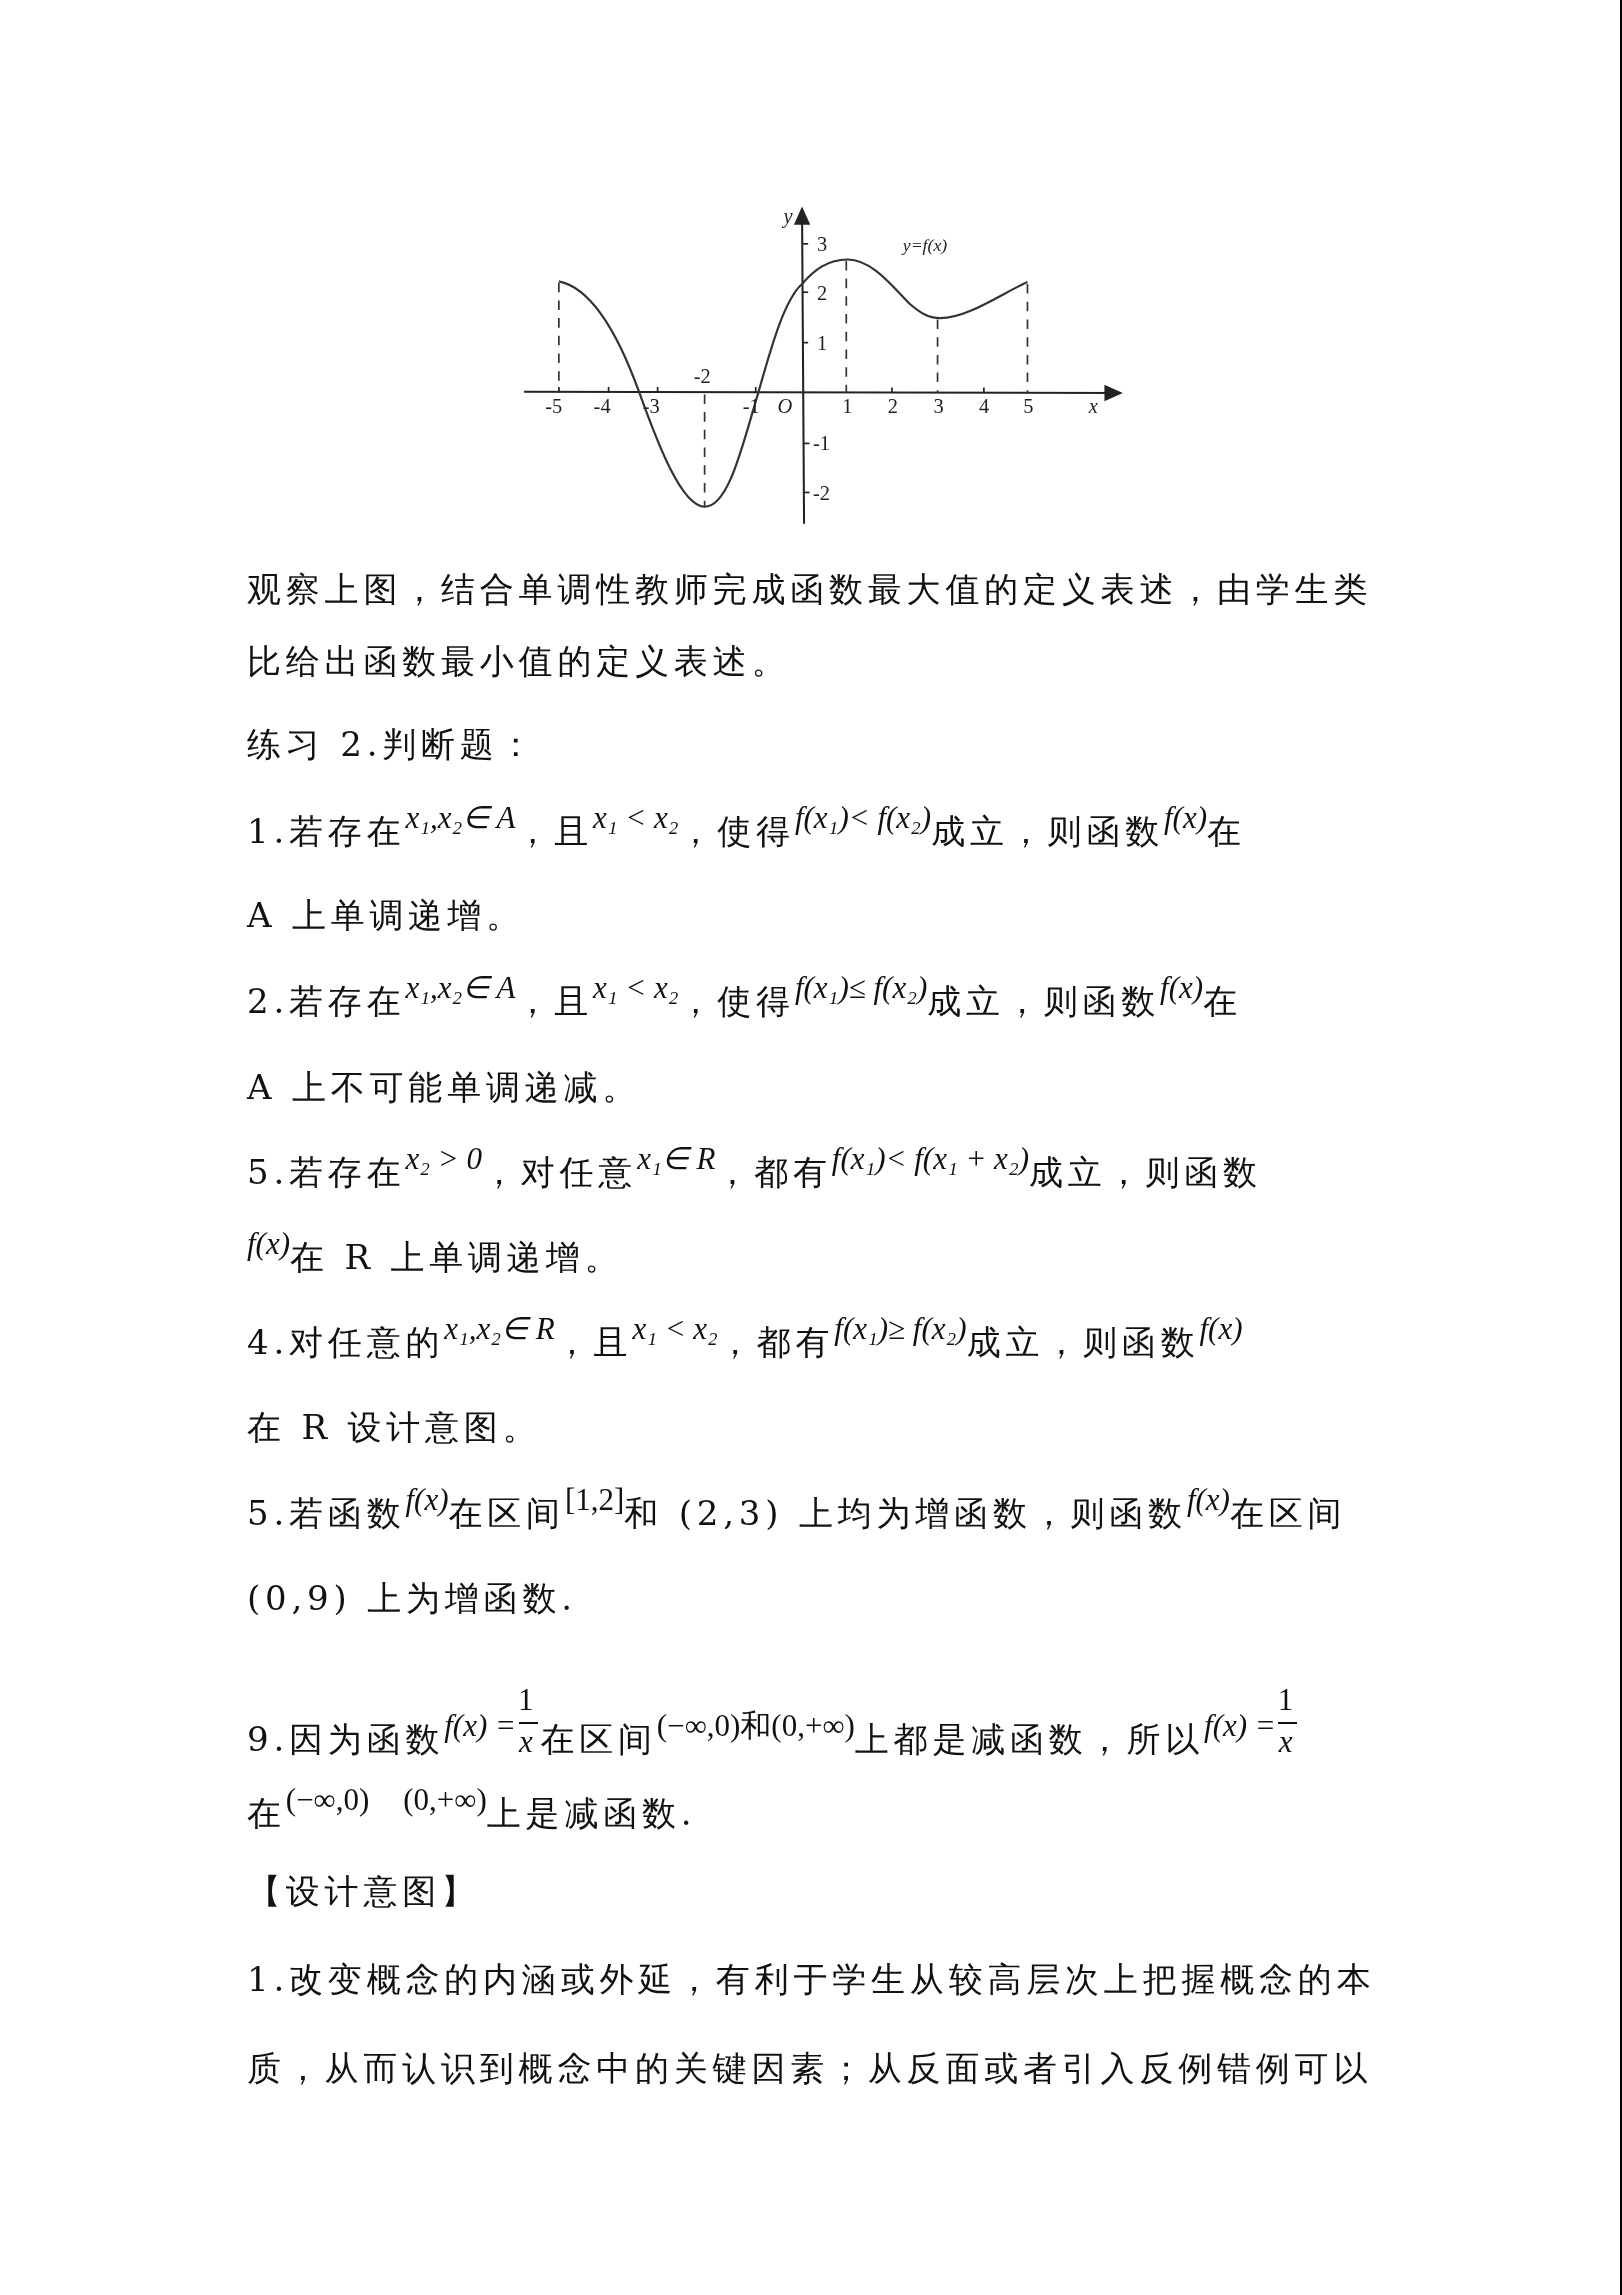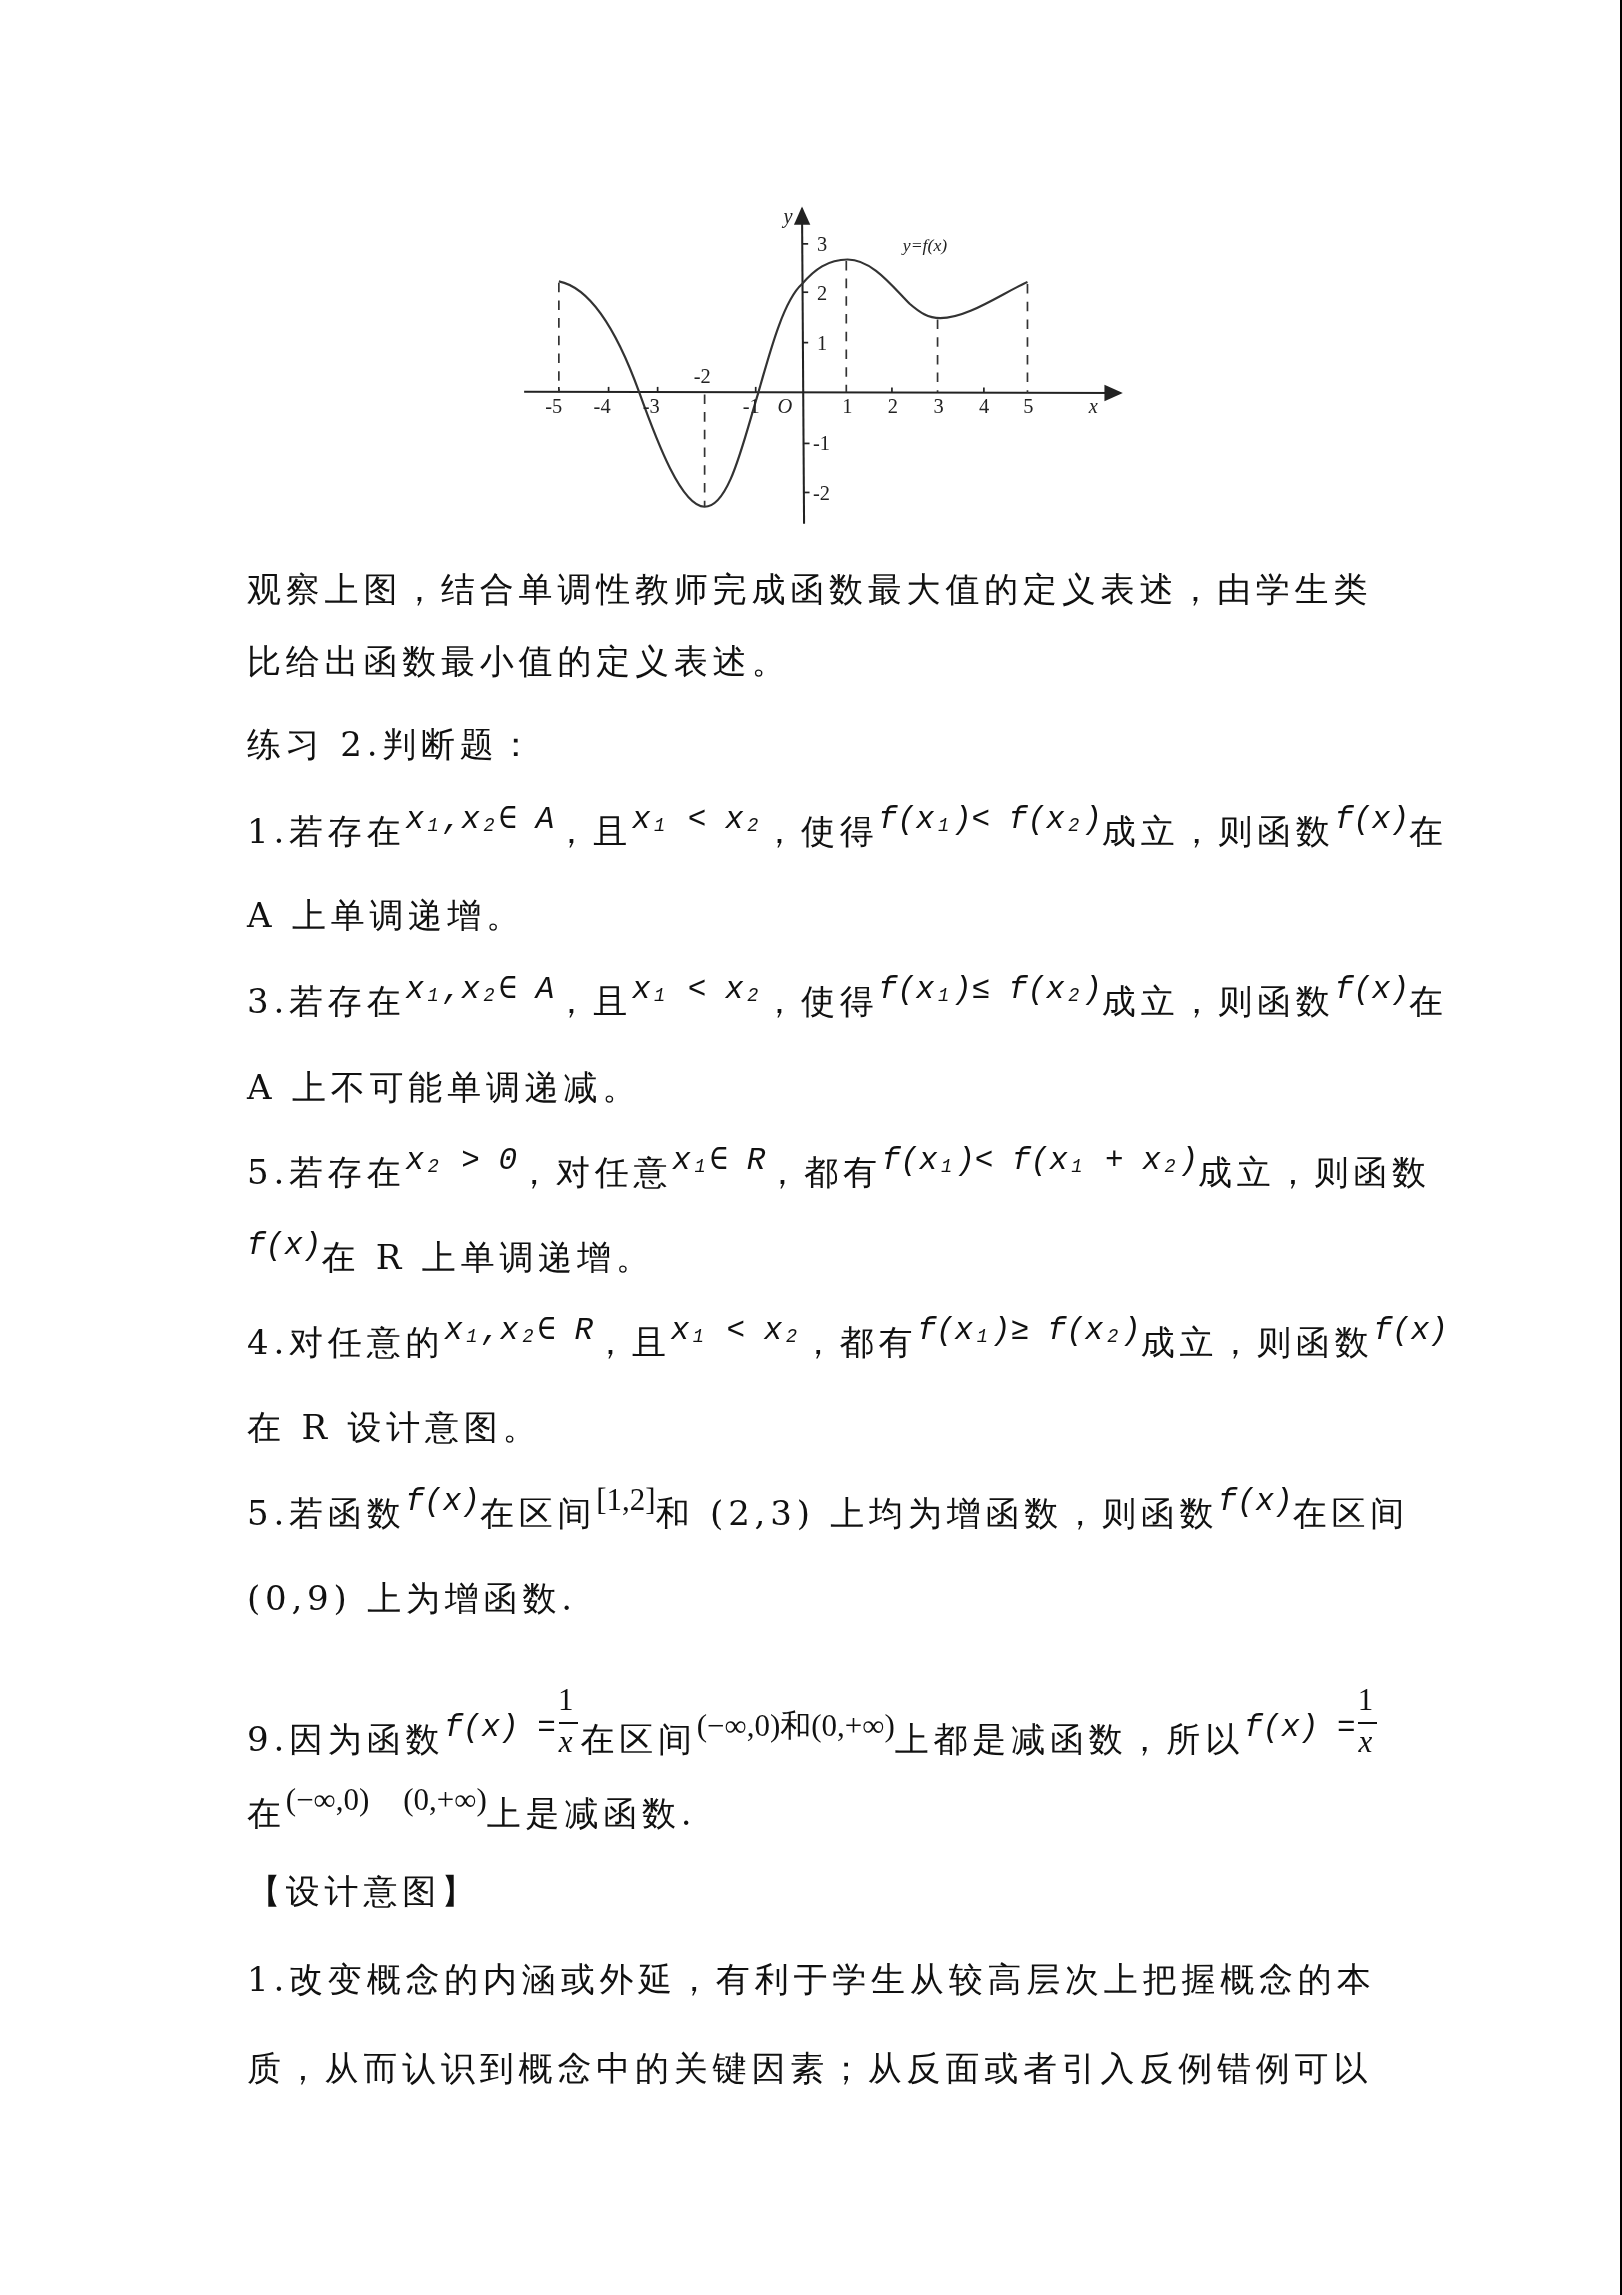--- a/index.html
+++ b/index.html
@@ -2,21 +2,21 @@
 <html style="font-size:11px"><head>
 <meta charset="utf-8">
 <style>
   html, body { margin:0; padding:0; background:#ffffff; }
   body { width:1623px; height:2295px; position:relative; overflow:hidden;
          font-family:"DejaVu Serif","Liberation Serif",serif; color:#111; }
   .right-border { position:absolute; top:0; right:0; width:2.7px; height:2295px; background:#000; }
   .figure { position:absolute; left:518px; top:198px; width:613px; height:341px; }
   .line { position:absolute; left:247px; font-size:34px; line-height:41px; white-space:nowrap;
           letter-spacing:4.8px; }
-  .m { font-family:Liberation Mono, monospace; font-style:italic; letter-spacing:0; font-size:31px; }
+  .m { font-family:Liberation Serif, serif; font-style:italic; letter-spacing:0; font-size:31px; }
   .mu { font-family:"Liberation Serif","DejaVu Serif",serif; letter-spacing:0; font-size:31px; }
   .sup { position:relative; top:-15px; }
   .frac { display:inline-block; position:relative; vertical-align:middle; text-align:center; width:24.5px; height:75px; top:-20.4px; }
   .frac .num { position:absolute; top:0; left:0; width:100%; font-family:"Liberation Serif",serif; font-size:31px; line-height:31px; }
   .frac .bar { position:absolute; top:38px; left:2.7px; width:19px; height:2px; background:#111; }
   .frac .den { position:absolute; top:42px; left:0; width:100%; font-family:"Liberation Serif",serif; font-style:italic; font-size:31px; line-height:31px; }
 </style>
 </head>
 <body>
 
@@ -87,21 +87,21 @@
 <div class="line" style="top:641px">比给出函数最小值的定义表述。</div>
 
 <div class="line" style="top:724px">练习 2.判断题：</div>
 
 <div class="line" style="top:811px">
   <span>1.若存在</span><span class="m sup">x₁,x₂∈ A</span><span>，且</span><span class="m sup">x₁ &lt; x₂</span><span>，使得</span><span class="m sup">f(x₁)&lt; f(x₂)</span><span>成立，则函数</span><span class="m sup">f(x)</span><span>在</span>
 </div>
 <div class="line" style="top:895px">A 上单调递增。</div>
 
 <div class="line" style="top:981px">
-  <span>3.若存在</span><span class="m sup">x₁,x₂∈ A</span><span>，且</span><span class="m sup">x₁ &lt; x₂</span><span>，使得</span><span class="m sup">f(x₁)≤ f(x₂)</span><span>成立，则函数</span><span class="m sup">f(x)</span><span>在</span>
+  <span>2.若存在</span><span class="m sup">x₁,x₂∈ A</span><span>，且</span><span class="m sup">x₁ &lt; x₂</span><span>，使得</span><span class="m sup">f(x₁)≤ f(x₂)</span><span>成立，则函数</span><span class="m sup">f(x)</span><span>在</span>
 </div>
 <div class="line" style="top:1067px">A 上不可能单调递减。</div>
 
 <div class="line" style="top:1152px">
   <span>5.若存在</span><span class="m sup">x₂ &gt; 0</span><span>，对任意</span><span class="m sup">x₁∈ R</span><span>，都有</span><span class="m sup">f(x₁)&lt; f(x₁ + x₂)</span><span>成立，则函数</span>
 </div>
 <div class="line" style="top:1237px">
   <span class="m sup">f(x)</span><span>在 R 上单调递增。</span>
 </div>
 

